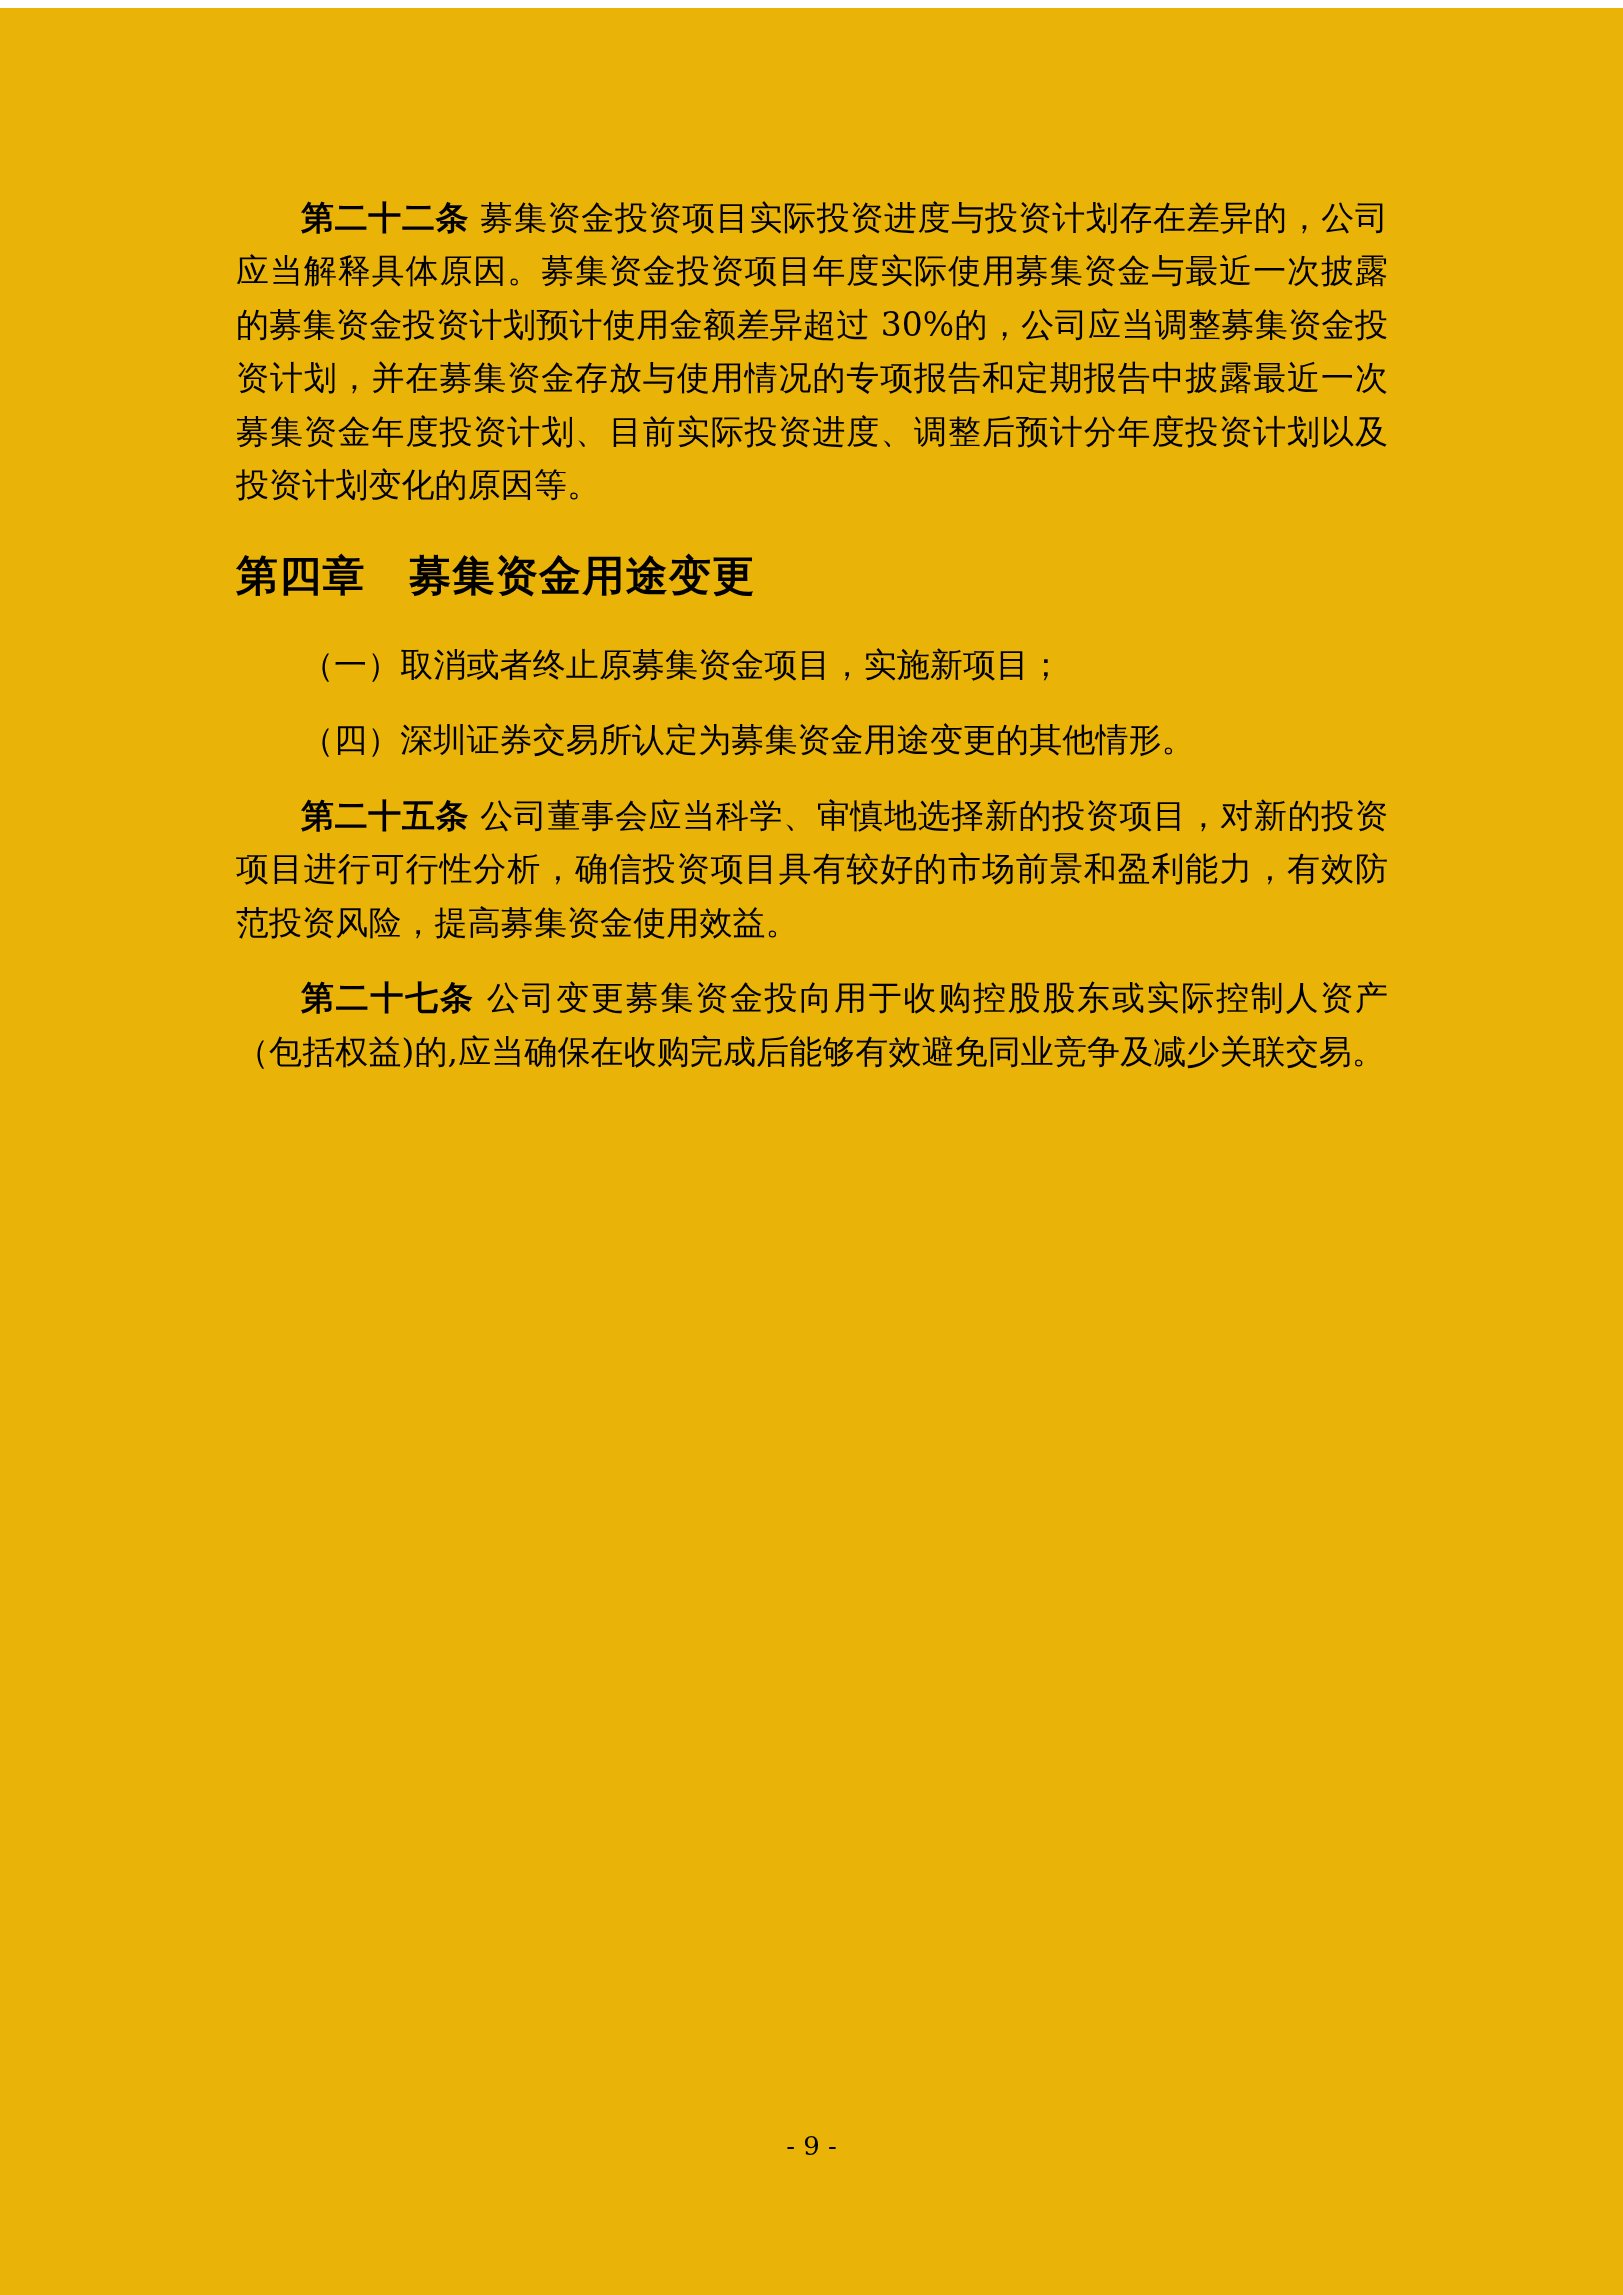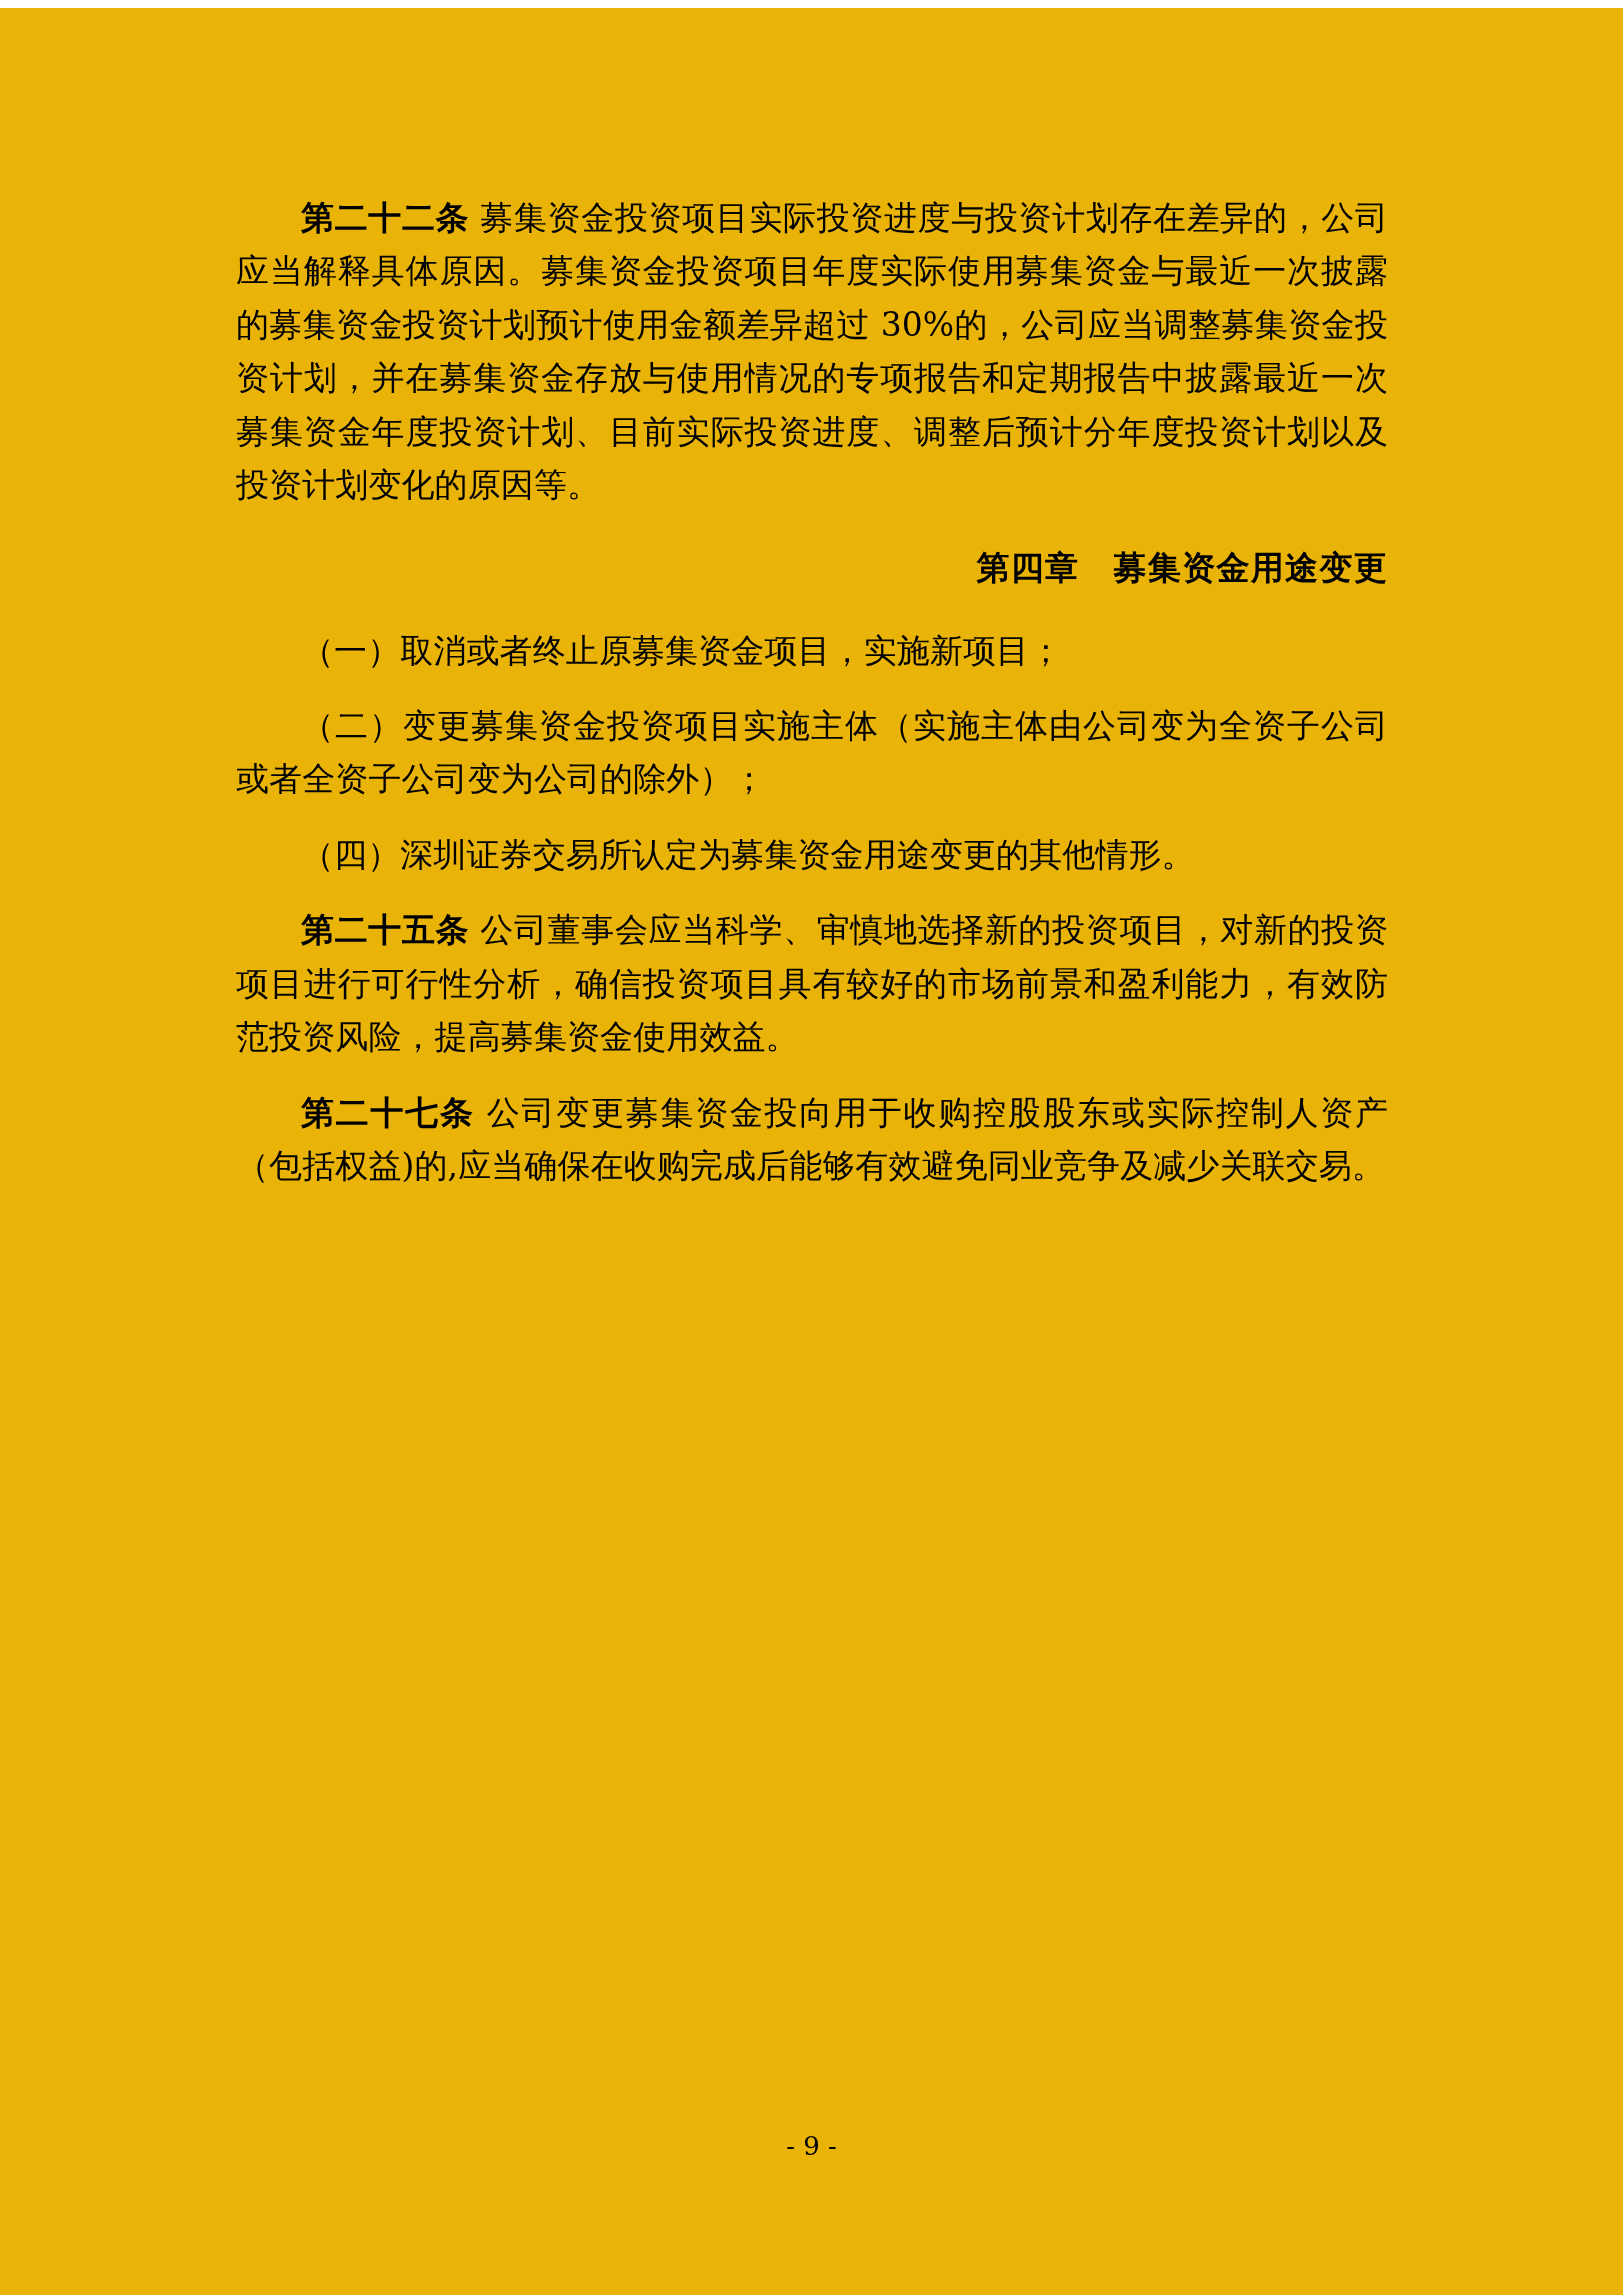--- a/index.html
+++ b/index.html
@@ -32,24 +32,24 @@
     letter-spacing: 0.1px;
   }
   p.para.indent {
     text-indent: 65px;
   }
   .art-label {
     font-weight: bold;
   }
   h2.chapter {
     margin: 30px 0 29px 0;
-    font-size: 33px;
+    font-size: 42px;
     line-height: 1.6;
     font-weight: bold;
-    text-align: right;
+    text-align: left;
     letter-spacing: 1.3px;
   }
   .footer {
     position: absolute;
     left: 0;
     right: 0;
     top: 2123px;
     text-align: center;
     font-size: 26px;
     font-family: "DejaVu Serif", "Liberation Serif", serif;
@@ -60,21 +60,20 @@
 
 <div class="page">
   <div class="content">
 
     <p class="para indent"><span class="art-label">第二十二条</span><span>  募集资金投资项目实际投资进度与投资计划存在差异的，公司应当解释具体原因。募集资金投资项目年度实际使用募集资金与最近一次披露的募集资金投资计划预计使用金额差异超过 30%的，公司应当调整募集资金投资计划，并在募集资金存放与使用情况的专项报告和定期报告中披露最近一次募集资金年度投资计划、目前实际投资进度、调整后预计分年度投资计划以及投资计划变化的原因等。</span></p>
 
     <h2 class="chapter">第四章　募集资金用途变更</h2>
 
 
     <p class="para indent">（一）取消或者终止原募集资金项目，实施新项目；</p>
-    <p class="para indent">（二）变更募集资金投资项目实施主体（实施主体由公司变为全资子公司或者全资子公司变为公司的除外）；</p>
     <p class="para indent">（四）深圳证券交易所认定为募集资金用途变更的其他情形。</p>
 
 
     <p class="para indent"><span class="art-label">第二十五条</span><span>  公司董事会应当科学、审慎地选择新的投资项目，对新的投资项目进行可行性分析，确信投资项目具有较好的市场前景和盈利能力，有效防范投资风险，提高募集资金使用效益。</span></p>
 
 
     <p class="para indent"><span class="art-label">第二十七条</span><span>  公司变更募集资金投向用于收购控股股东或实际控制人资产（包括权益)的,应当确保在收购完成后能够有效避免同业竞争及减少关联交易。</span></p>
 
   </div>
 

